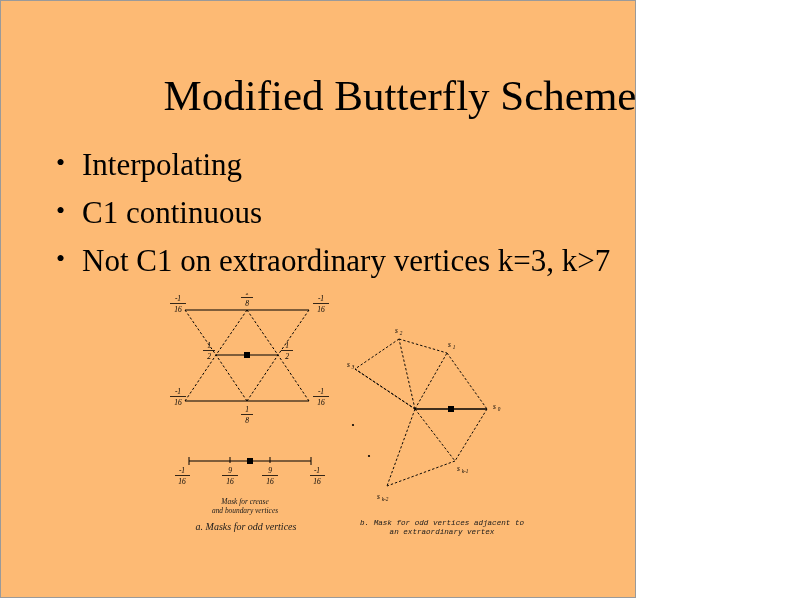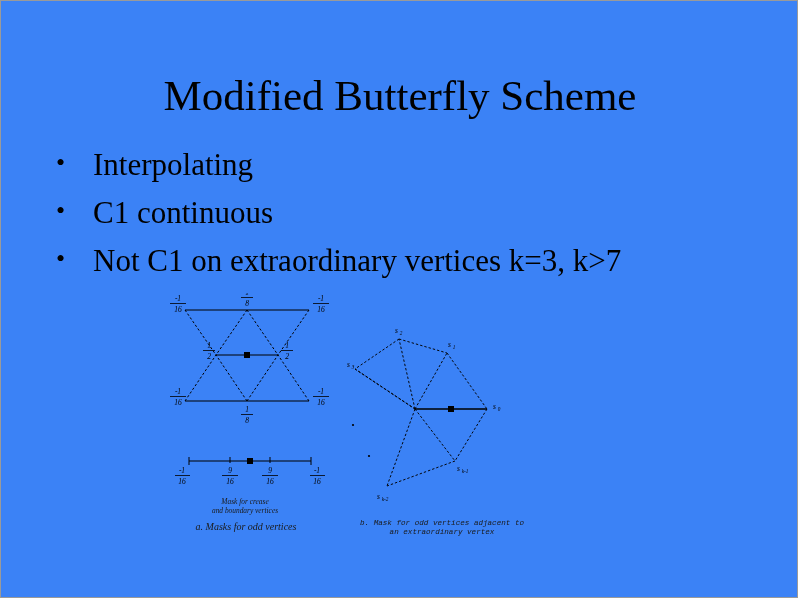--- a/index.html
+++ b/index.html
@@ -5,23 +5,23 @@
   html,body{margin:0;padding:0;}
   body{
     width:800px;height:600px;
     background:#ffffff;
     font-family:"Liberation Serif","DejaVu Serif",serif;
     color:#000000;
     overflow:hidden;
   }
   #slide{
     position:relative;
-    width:798px;height:598px;
+    width:636px;height:598px;
     border:1px solid #9a9a9a;
-    background:#3b82f6;
+    background:#fdba74;
     box-sizing:border-box;
   }
   #title{
     position:absolute;
     top:72px;left:0;width:798px;
     text-align:center;
     font-size:43px;
     line-height:1.05;
     letter-spacing:0px;
     white-space:nowrap;
@@ -37,21 +37,21 @@
     line-height:1.0;
     margin-bottom:17px;
     white-space:nowrap;
   }
   .bullet .dot{
     width:26px;
     flex:0 0 26px;
     font-size:26px;
     line-height:1.08;
   }
-  .bullet .btext{flex:0 1 auto;margin-left:11px;}
+  .bullet .btext{flex:0 1 auto;}
 
   
   #figure{
     position:absolute;
     top:292px;left:150px;
     width:420px;height:262px;
   }
   .fig-svg{display:block;}
   .cap{
     position:absolute;

